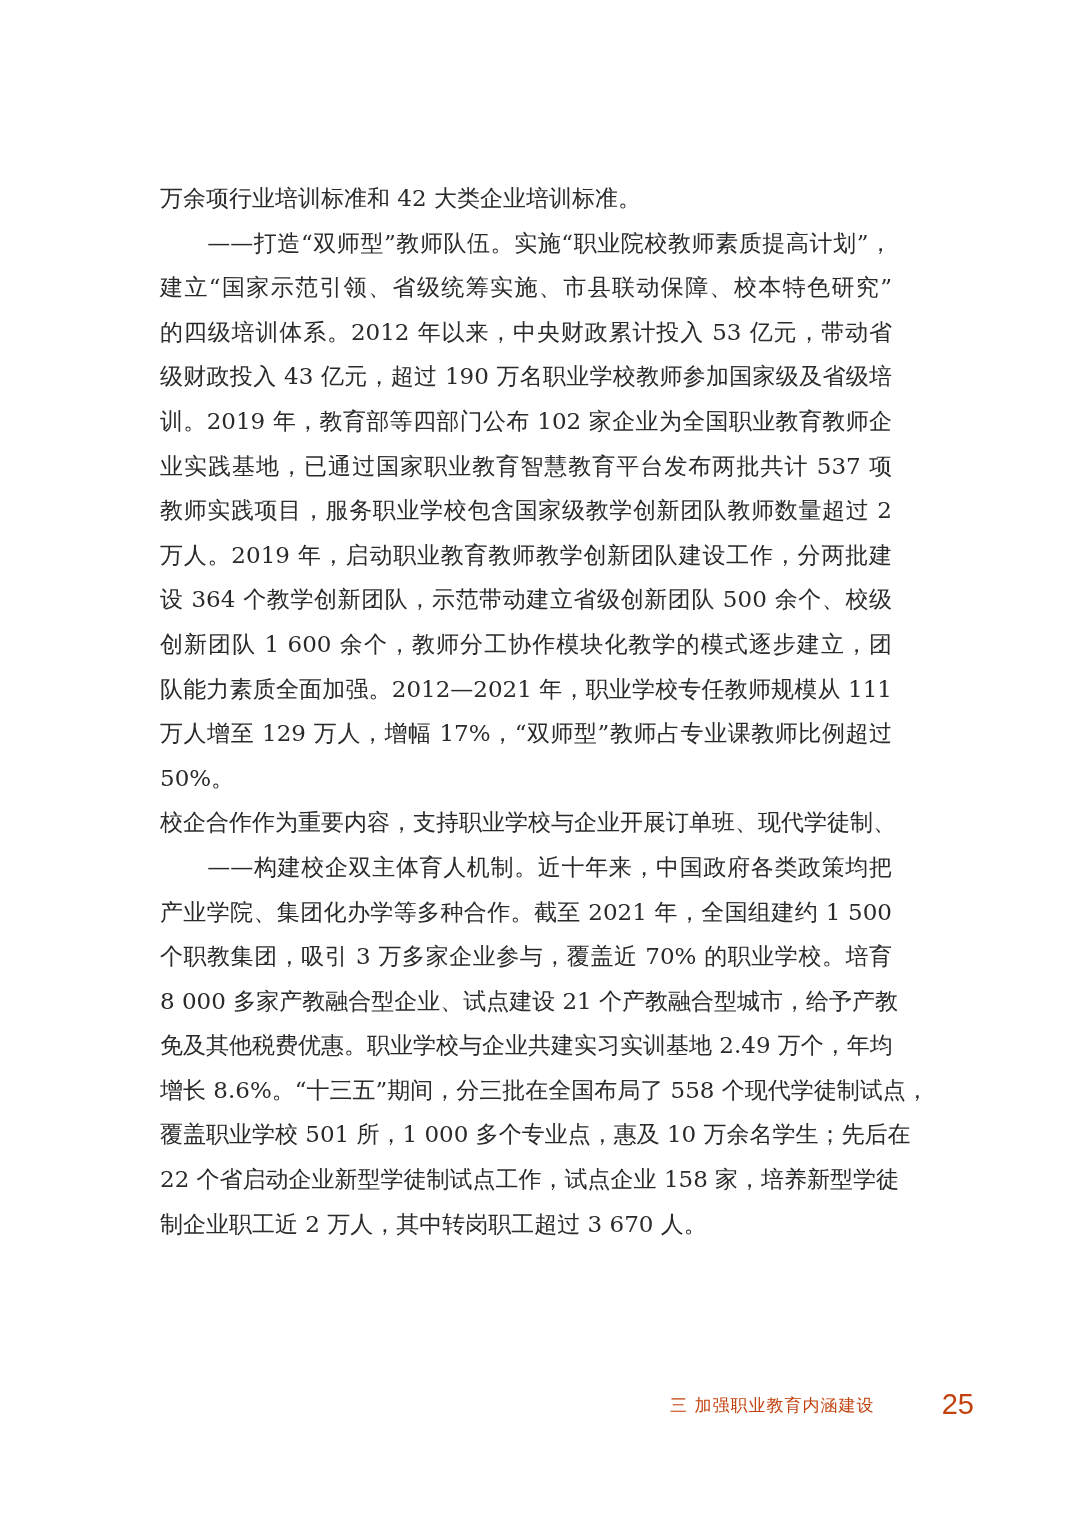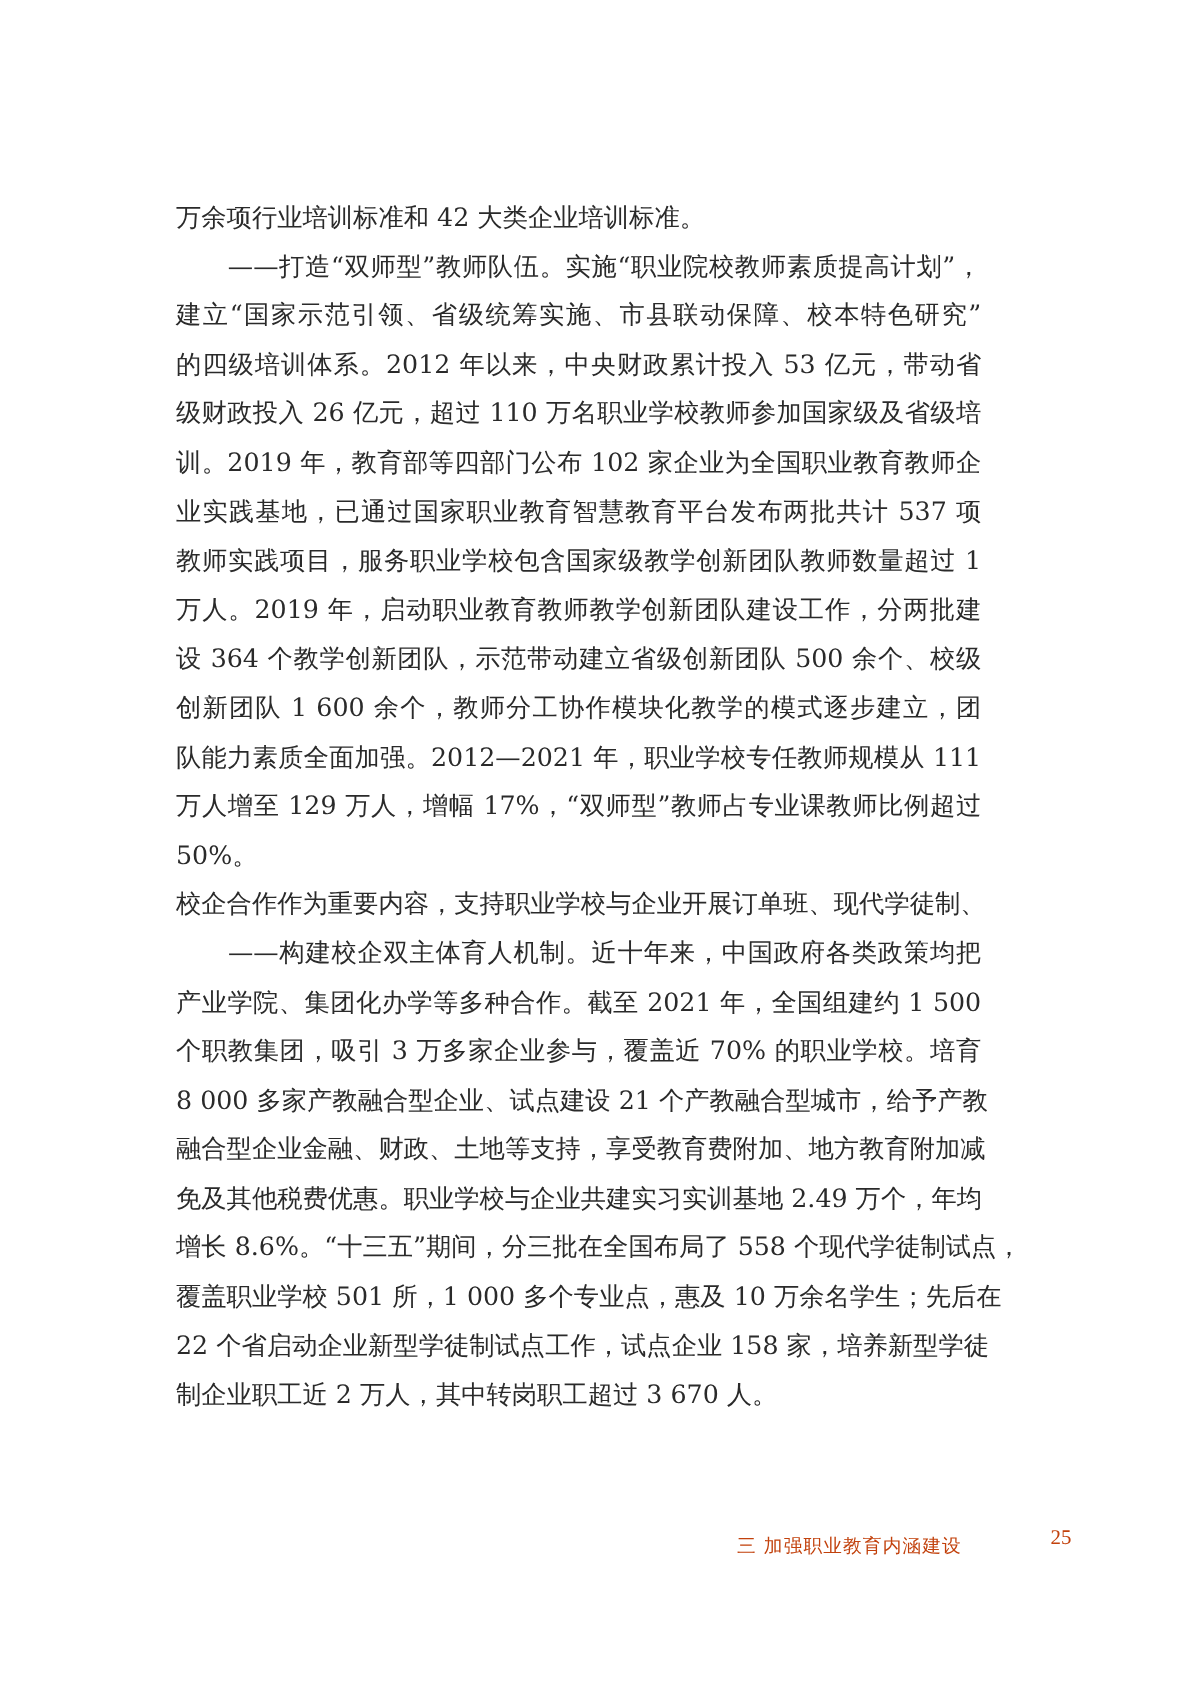--- a/index.html
+++ b/index.html
@@ -47,48 +47,47 @@
       left: 0;
       top: 6px;
       font-family: "DejaVu Sans", "Liberation Sans", sans-serif;
       font-size: 17px;
       letter-spacing: 1px;
     }
     .footer .page-num {
       position: absolute;
       right: 6px;
       top: 0;
-      font-size: 19px;
-      font-family: Liberation Serif, serif;
+      font-size: 29px;
+      font-family: Liberation Sans, sans-serif;
     }
   </style>
 </head>
 <body>
 
 <div class="page-body">
   <div class="line last">万余项行业培训标准和 42 大类企业培训标准。</div>
   <div class="line">　　——打造“双师型”教师队伍。实施“职业院校教师素质提高计划”，</div>
   <div class="line">建立“国家示范引领、省级统筹实施、市县联动保障、校本特色研究”</div>
   <div class="line">的四级培训体系。2012 年以来，中央财政累计投入 53 亿元，带动省</div>
-  <div class="line">级财政投入 26 亿元，超过 110 万名职业学校教师参加国家级及省级培</div>
+  <div class="line">级财政投入 43 亿元，超过 190 万名职业学校教师参加国家级及省级培</div>
   <div class="line">训。2019 年，教育部等四部门公布 102 家企业为全国职业教育教师企</div>
   <div class="line">业实践基地，已通过国家职业教育智慧教育平台发布两批共计 537 项</div>
-  <div class="line">教师实践项目，服务职业学校包含国家级教学创新团队教师数量超过 1</div>
+  <div class="line">教师实践项目，服务职业学校包含国家级教学创新团队教师数量超过 2</div>
   <div class="line">万人。2019 年，启动职业教育教师教学创新团队建设工作，分两批建</div>
   <div class="line">设 364 个教学创新团队，示范带动建立省级创新团队 500 余个、校级</div>
   <div class="line">创新团队 1 600 余个，教师分工协作模块化教学的模式逐步建立，团</div>
   <div class="line">队能力素质全面加强。2012—2021 年，职业学校专任教师规模从 111</div>
   <div class="line">万人增至 129 万人，增幅 17%，“双师型”教师占专业课教师比例超过</div>
   <div class="line last">50%。</div>
   <div class="line">校企合作作为重要内容，支持职业学校与企业开展订单班、现代学徒制、</div>
   <div class="line">　　——构建校企双主体育人机制。近十年来，中国政府各类政策均把</div>
   <div class="line">产业学院、集团化办学等多种合作。截至 2021 年，全国组建约 1 500</div>
   <div class="line">个职教集团，吸引 3 万多家企业参与，覆盖近 70% 的职业学校。培育</div>
   <div class="line">8 000 多家产教融合型企业、试点建设 21 个产教融合型城市，给予产教</div>
-  <div class="line">融合型企业金融、财政、土地等支持，享受教育费附加、地方教育附加减</div>
   <div class="line">免及其他税费优惠。职业学校与企业共建实习实训基地 2.49 万个，年均</div>
   <div class="line">增长 8.6%。“十三五”期间，分三批在全国布局了 558 个现代学徒制试点，</div>
   <div class="line">覆盖职业学校 501 所，1 000 多个专业点，惠及 10 万余名学生；先后在</div>
   <div class="line">22 个省启动企业新型学徒制试点工作，试点企业 158 家，培养新型学徒</div>
   <div class="line last">制企业职工近 2 万人，其中转岗职工超过 3 670 人。</div>
 </div>
 
 <div class="footer">
   <span class="chapter">三  加强职业教育内涵建设</span>
   <span class="page-num">25</span>

